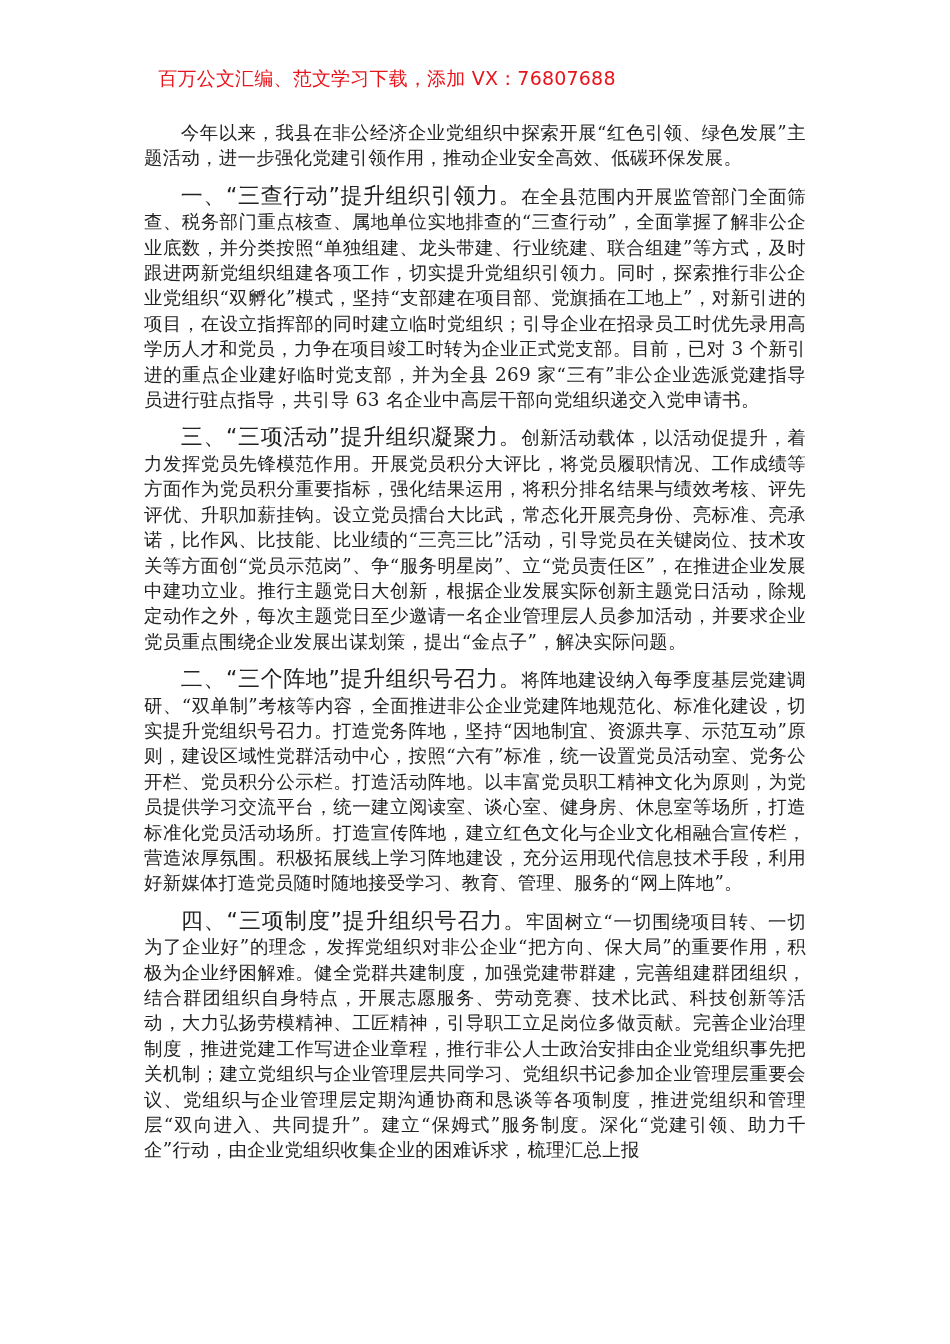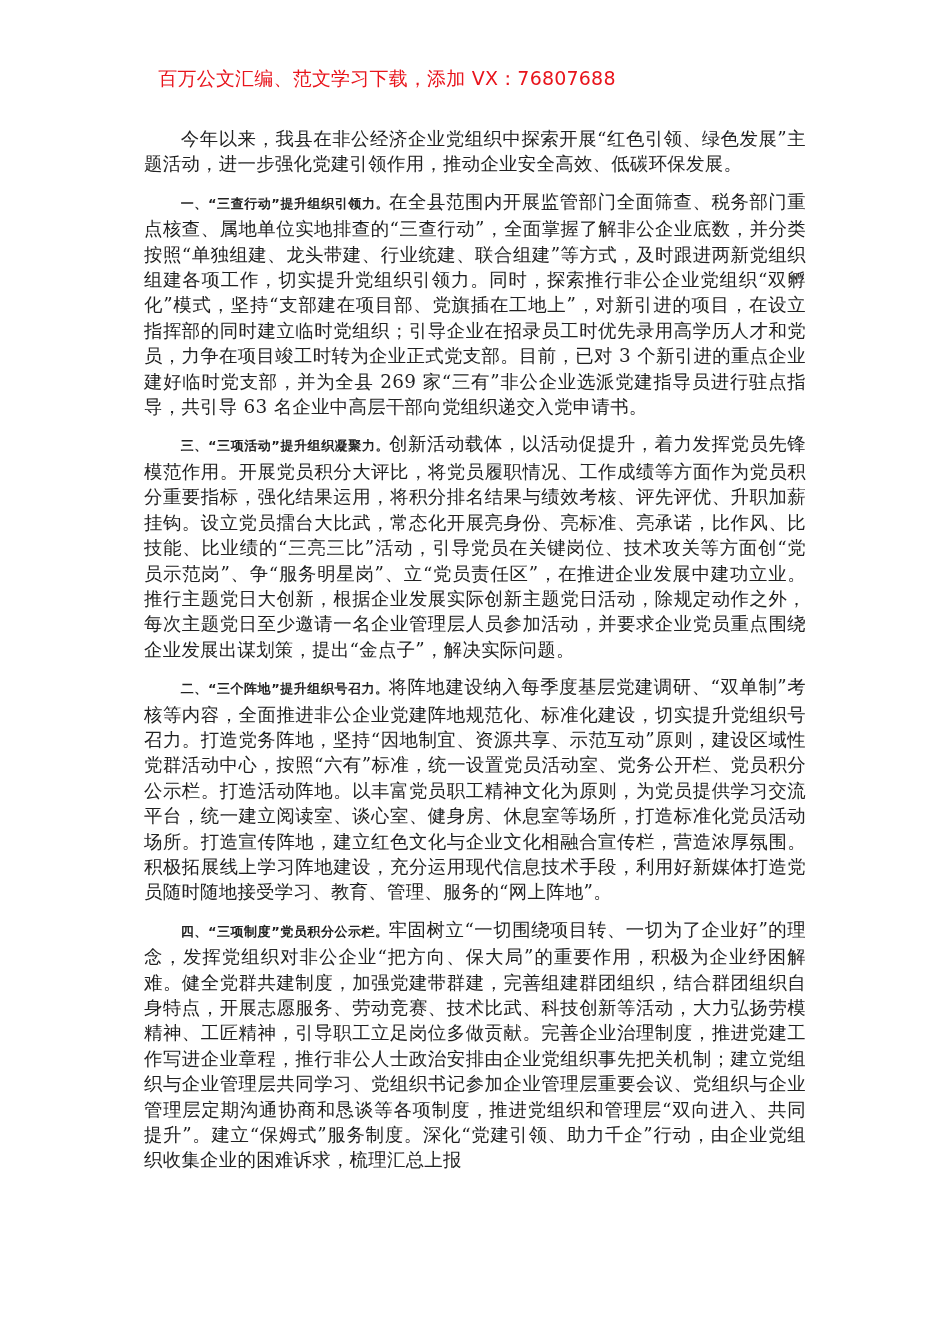--- a/index.html
+++ b/index.html
@@ -7,32 +7,32 @@
     width: 950px; height: 1344px; position: relative; overflow: hidden;
     font-family: "DejaVu Serif", "Liberation Serif", serif;
     color: #222222;
   }
   .header {
     position: absolute; top: 66px; left: 0; width: 774px; text-align: center;
     font-family: "DejaVu Sans", "Liberation Sans", sans-serif;
     font-size: 19px; color: #e8141c; letter-spacing: 0.2px;
   }
   .body-text {
-    position: absolute; top: 126px; left: 144px; width: 662px;
+    position: absolute; top: 120px; left: 144px; width: 662px;
   }
   .para {
     margin: 0 0 12px 0;
     font-size: 18.4px; line-height: 25.4px;
     text-indent: 2em; text-align: justify;
     letter-spacing: 0.3px;
   }
   .lead {
-    font-weight: bold;
+    font-weight: normal;
     font-family: "DejaVu Sans", "Liberation Sans", sans-serif;
-    font-size: 13px;
+    font-size: 22px;
   }
 </style>
 </head>
 <body>
 
 <div class="header">百万公文汇编、范文学习下载，添加 VX：76807688</div>
 
 <div class="body-text">
   <p class="para">今年以来，我县在非公经济企业党组织中探索开展“红色引领、绿色发展”主题活动，进一步强化党建引领作用，推动企业安全高效、低碳环保发展。</p>
 
@@ -42,15 +42,15 @@
 
   <p class="para">
     <span class="lead">三、“三项活动”提升组织凝聚力。</span><span>创新活动载体，以活动促提升，着力发挥党员先锋模范作用。开展党员积分大评比，将党员履职情况、工作成绩等方面作为党员积分重要指标，强化结果运用，将积分排名结果与绩效考核、评先评优、升职加薪挂钩。设立党员擂台大比武，常态化开展亮身份、亮标准、亮承诺，比作风、比技能、比业绩的“三亮三比”活动，引导党员在关键岗位、技术攻关等方面创“党员示范岗”、争“服务明星岗”、立“党员责任区”，在推进企业发展中建功立业。推行主题党日大创新，根据企业发展实际创新主题党日活动，除规定动作之外，每次主题党日至少邀请一名企业管理层人员参加活动，并要求企业党员重点围绕企业发展出谋划策，提出“金点子”，解决实际问题。</span>
   </p>
 
   <p class="para">
     <span class="lead">二、“三个阵地”提升组织号召力。</span><span>将阵地建设纳入每季度基层党建调研、“双单制”考核等内容，全面推进非公企业党建阵地规范化、标准化建设，切实提升党组织号召力。打造党务阵地，坚持“因地制宜、资源共享、示范互动”原则，建设区域性党群活动中心，按照“六有”标准，统一设置党员活动室、党务公开栏、党员积分公示栏。打造活动阵地。以丰富党员职工精神文化为原则，为党员提供学习交流平台，统一建立阅读室、谈心室、健身房、休息室等场所，打造标准化党员活动场所。打造宣传阵地，建立红色文化与企业文化相融合宣传栏，营造浓厚氛围。积极拓展线上学习阵地建设，充分运用现代信息技术手段，利用好新媒体打造党员随时随地接受学习、教育、管理、服务的“网上阵地”。</span>
   </p>
 
   <p class="para">
-    <span class="lead">四、“三项制度”党员积分公示栏。</span><span>牢固树立“一切围绕项目转、一切为了企业好”的理念，发挥党组织对非公企业“把方向、保大局”的重要作用，积极为企业纾困解难。健全党群共建制度，加强党建带群建，完善组建群团组织，结合群团组织自身特点，开展志愿服务、劳动竞赛、技术比武、科技创新等活动，大力弘扬劳模精神、工匠精神，引导职工立足岗位多做贡献。完善企业治理制度，推进党建工作写进企业章程，推行非公人士政治安排由企业党组织事先把关机制；建立党组织与企业管理层共同学习、党组织书记参加企业管理层重要会议、党组织与企业管理层定期沟通协商和恳谈等各项制度，推进党组织和管理层“双向进入、共同提升”。建立“保姆式”服务制度。深化“党建引领、助力千企”行动，由企业党组织收集企业的困难诉求，梳理汇总上报</span>
+    <span class="lead">四、“三项制度”提升组织号召力。</span><span>牢固树立“一切围绕项目转、一切为了企业好”的理念，发挥党组织对非公企业“把方向、保大局”的重要作用，积极为企业纾困解难。健全党群共建制度，加强党建带群建，完善组建群团组织，结合群团组织自身特点，开展志愿服务、劳动竞赛、技术比武、科技创新等活动，大力弘扬劳模精神、工匠精神，引导职工立足岗位多做贡献。完善企业治理制度，推进党建工作写进企业章程，推行非公人士政治安排由企业党组织事先把关机制；建立党组织与企业管理层共同学习、党组织书记参加企业管理层重要会议、党组织与企业管理层定期沟通协商和恳谈等各项制度，推进党组织和管理层“双向进入、共同提升”。建立“保姆式”服务制度。深化“党建引领、助力千企”行动，由企业党组织收集企业的困难诉求，梳理汇总上报</span>
   </p>
 </div>
 
 </body></html>

